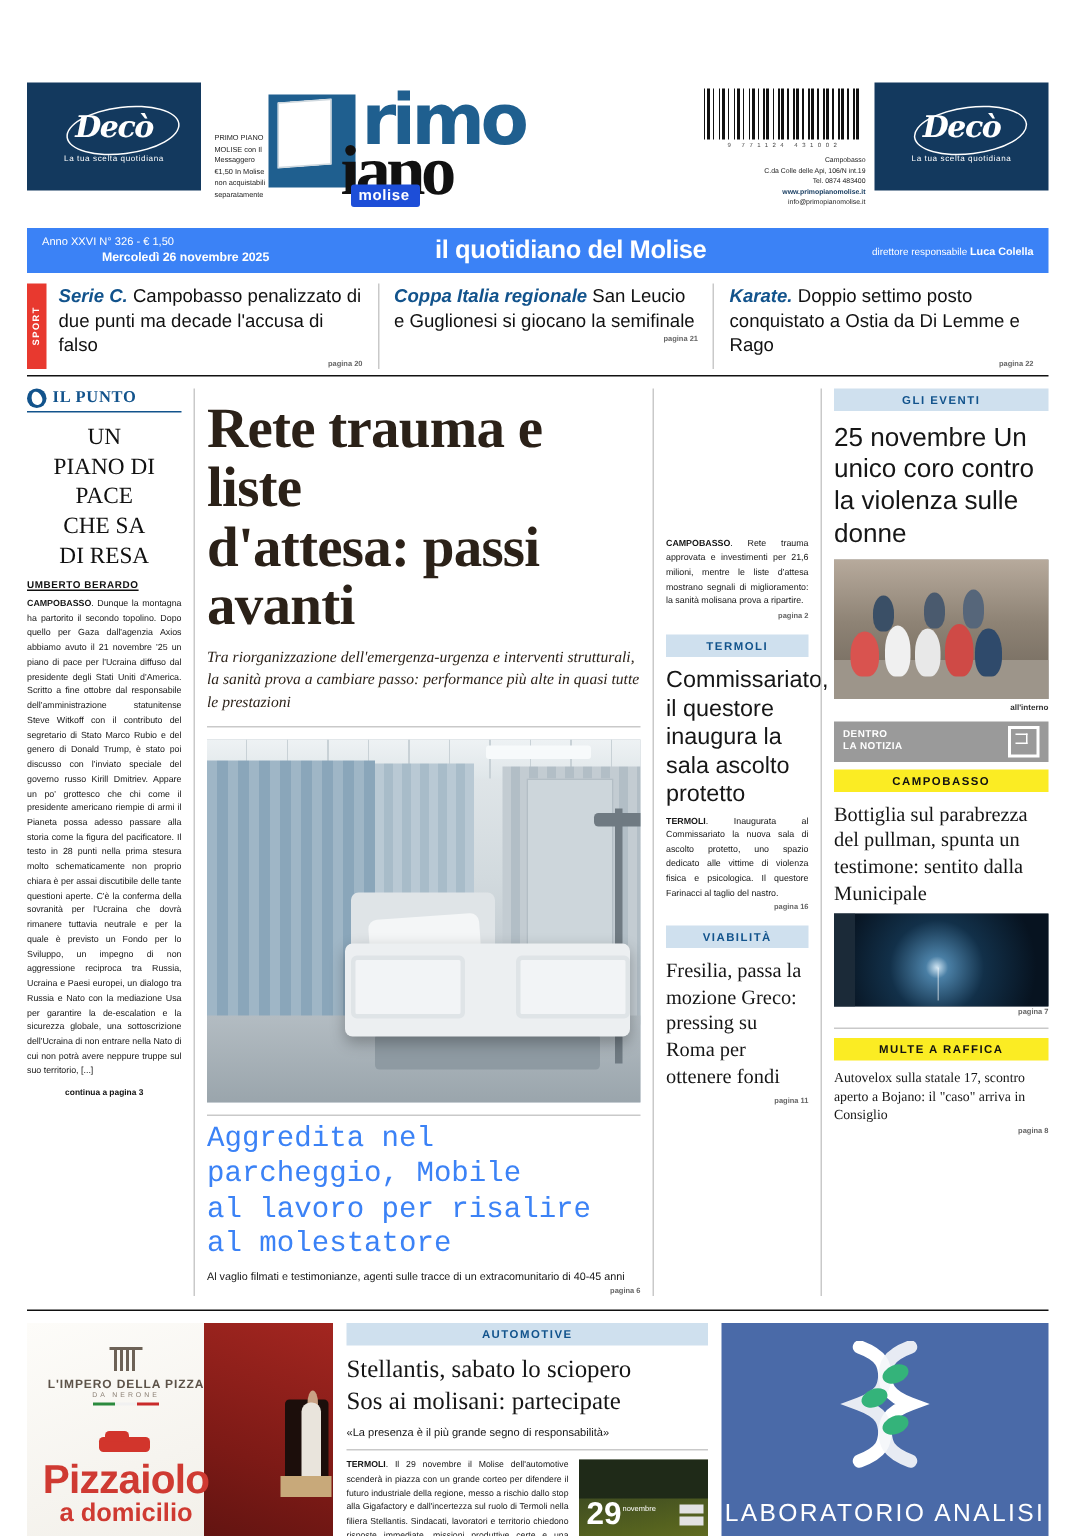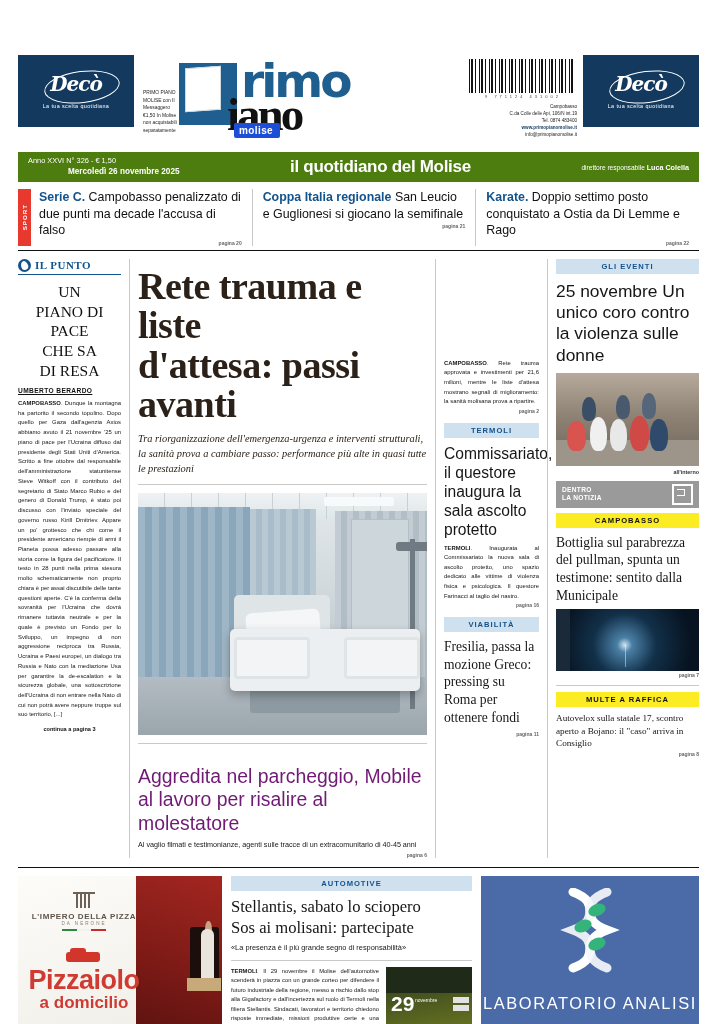--- a/index.html
+++ b/index.html
@@ -36,37 +36,37 @@
               padding:2px 7px 2px 5px;border-radius:2px;font-weight:bold;letter-spacing:.4px;}
   .barcode-wrap{width:108px;padding-top:4px;flex:0 0 auto;}
   .barcode{height:34px;width:104px;
     background:repeating-linear-gradient(90deg,#111 0 1px,#fff 1px 2px,#111 2px 4px,#fff 4px 6px,#111 6px 7px,#fff 7px 10px);}
   .barnum{font-size:4px;color:#444;text-align:center;margin-top:1px;letter-spacing:3px;}
   .contact{font-size:4.6px;line-height:1.5;text-align:right;color:#222;margin-top:5px;}
   .contact b{color:#13395e;}
   .deco-box-r{margin-left:6px;}
 
   
-  .blueband{height:30px;background:#4d7c0f;color:#fff;display:flex;align-items:center;
+  .blueband{height:30px;background:#3b82f6;color:#fff;display:flex;align-items:center;
             justify-content:space-between;padding:0 10px;box-sizing:border-box;margin-top:2px;}
   .bb-left{font-size:7.4px;line-height:1.5;}
   .bb-left b{font-size:8.2px;padding-left:40px;}
   .bb-center{font-size:17px;font-weight:bold;letter-spacing:-.3px;}
   .bb-right{font-size:6.6px;}
   .bb-right b{font-size:7.2px;}
 
   
   .sportstrip{display:flex;margin-top:7px;border-bottom:1.2px solid #111;padding-bottom:4px;}
   .sport-tab{width:13px;background:#e8392f;color:#fff;font-size:6.2px;font-weight:bold;
              letter-spacing:1px;display:flex;align-items:center;justify-content:center;margin-right:8px;}
   .sport-tab span{writing-mode:vertical-rl;transform:rotate(180deg);}
   .sport-item{flex:1;padding-right:10px;position:relative;}
   .sport-item.sep{border-left:1px solid #c9c9c9;padding-left:10px;}
   .sport-head{font-size:12.4px;line-height:1.34;color:#111;}
-  .sport-head b{color:#12538c;}
+  .sport-head b{color:#12538c;font-style:italic;}
   .pag{font-size:5px;font-weight:bold;color:#666;text-align:right;margin-top:1px;}
 
   
   .grid{display:flex;margin-top:8px;}
   .col-left{width:112px;flex:0 0 112px;padding-right:8px;border-right:1px solid #c9c9c9;box-sizing:border-box;}
   .col-mid{flex:1;padding:0 8px;box-sizing:border-box;}
   .col-right{width:152px;flex:0 0 152px;padding-left:8px;border-left:1px solid #c9c9c9;box-sizing:border-box;}
 
   
   .punto-head{display:flex;align-items:center;gap:4px;border-bottom:1.4px solid #12538c;padding-bottom:2px;}
@@ -109,22 +109,22 @@
      border:3px solid #dfe4e7;border-radius:4px;background:rgba(255,255,255,.35);}
   .ph-pillow{position:absolute;left:108px;bottom:98px;width:74px;height:26px;background:#f4f6f7;
      border-radius:6px;transform:rotate(-4deg);}
   .ph-headboard{position:absolute;left:96px;bottom:96px;width:96px;height:44px;background:#dfe4e7;border-radius:5px;}
   .ph-legs{position:absolute;left:112px;bottom:22px;width:150px;height:24px;background:#8e9aa2;border-radius:3px;}
   .ph-pole{position:absolute;left:272px;bottom:26px;width:5px;height:170px;background:#6f7a82;}
   .ph-poletop{position:absolute;left:258px;bottom:184px;width:34px;height:9px;background:#6f7a82;border-radius:3px;}
   .ph-door{position:absolute;right:18px;top:26px;width:56px;height:150px;background:#cdd6db;border:1px solid #b3bec5;}
   .ph-light{position:absolute;left:186px;top:4px;width:70px;height:9px;background:#f7fafb;border-radius:2px;}
 
-  .sec2-hl{font-family:Liberation Sans, sans-serif;font-size:19.4px;line-height:1.2;color:#701a75;
-           margin-top:8px;border-top:1px solid #c9c9c9;padding-top:21px;}
+  .sec2-hl{font-family:Liberation Mono, monospace;font-size:19.4px;line-height:1.2;color:#3b82f6;
+           margin-top:8px;border-top:1px solid #c9c9c9;padding-top:4px;}
   .sec2-sub{font-size:7.2px;line-height:1.5;color:#161616;margin-top:5px;}
 
   
   .chip{display:block;text-align:center;font-size:7.6px;font-weight:bold;letter-spacing:1px;
         padding:3px 0;color:#12538c;background:#cfe0ee;}
   .chip.yellow{background:#fbec23;color:#111;}
 
   .box-hl-sans{font-family:"Liberation Sans",sans-serif;font-size:15.6px;line-height:1.22;color:#161616;margin:6px 0 5px;}
   .box-hl-serif{font-family:"Liberation Serif",serif;font-size:13.6px;line-height:1.3;color:#161616;margin:6px 0 5px;}
   .box-body{font-size:5.9px;line-height:1.62;text-align:justify;color:#161616;}

